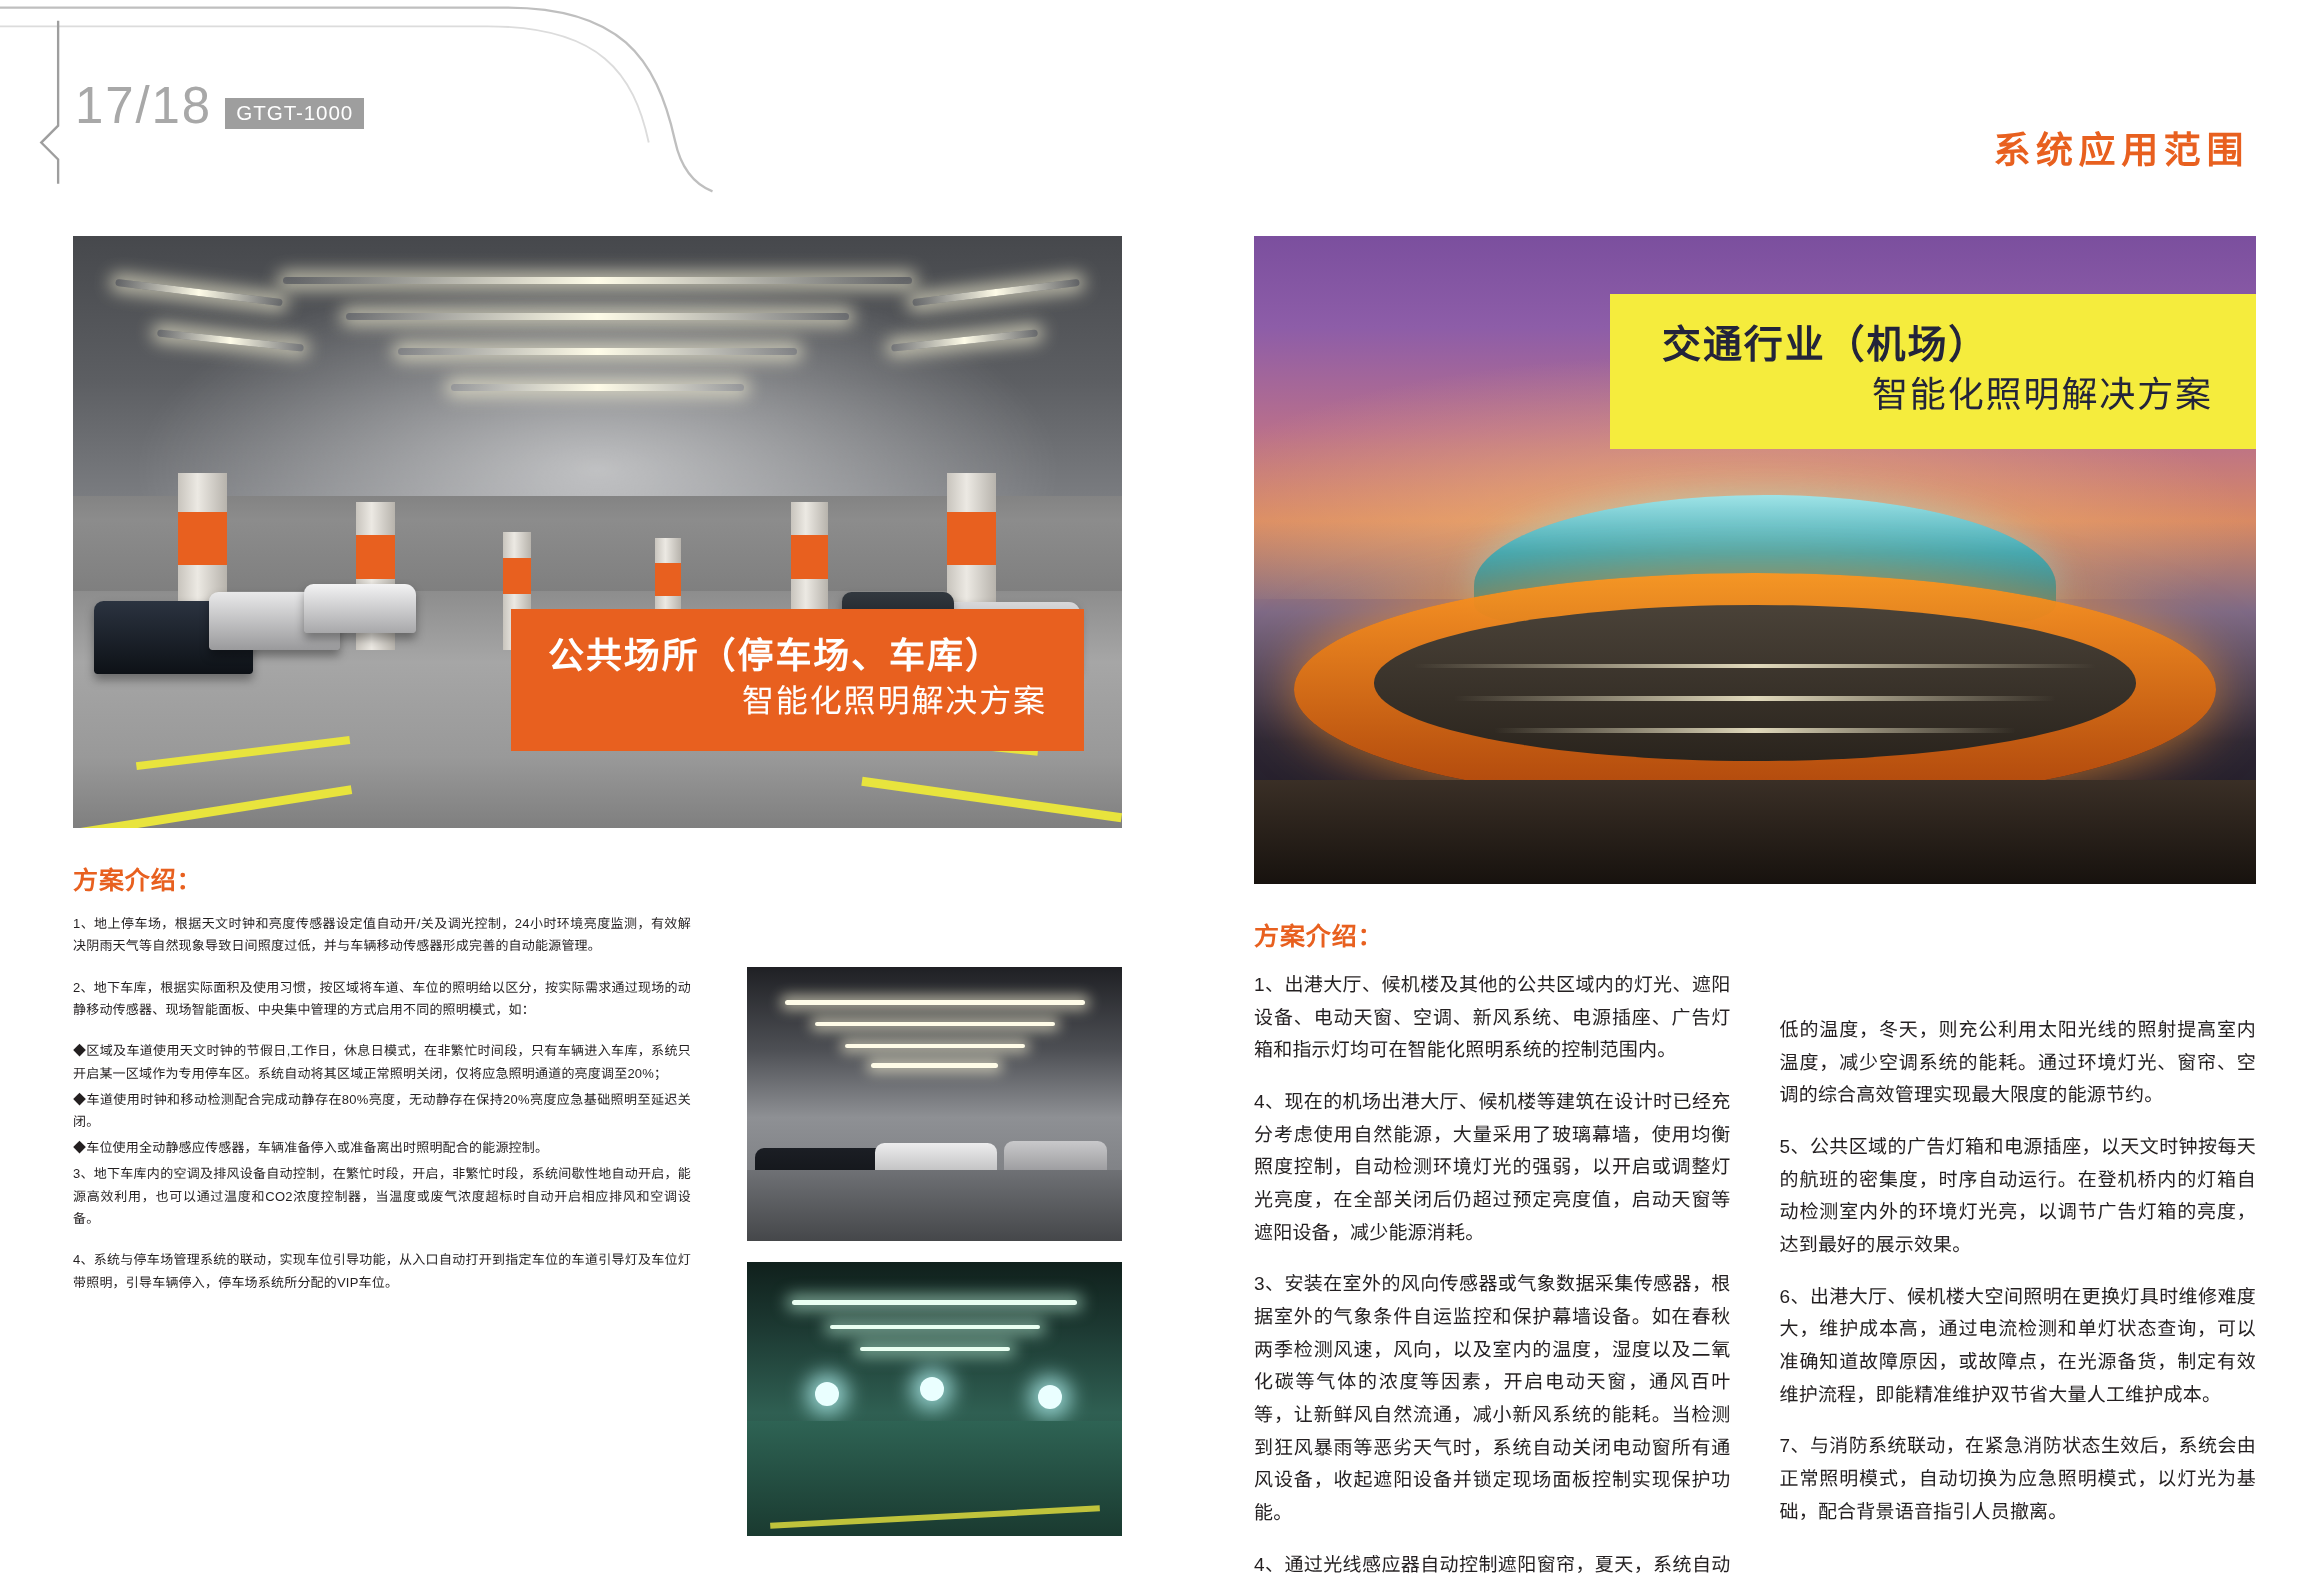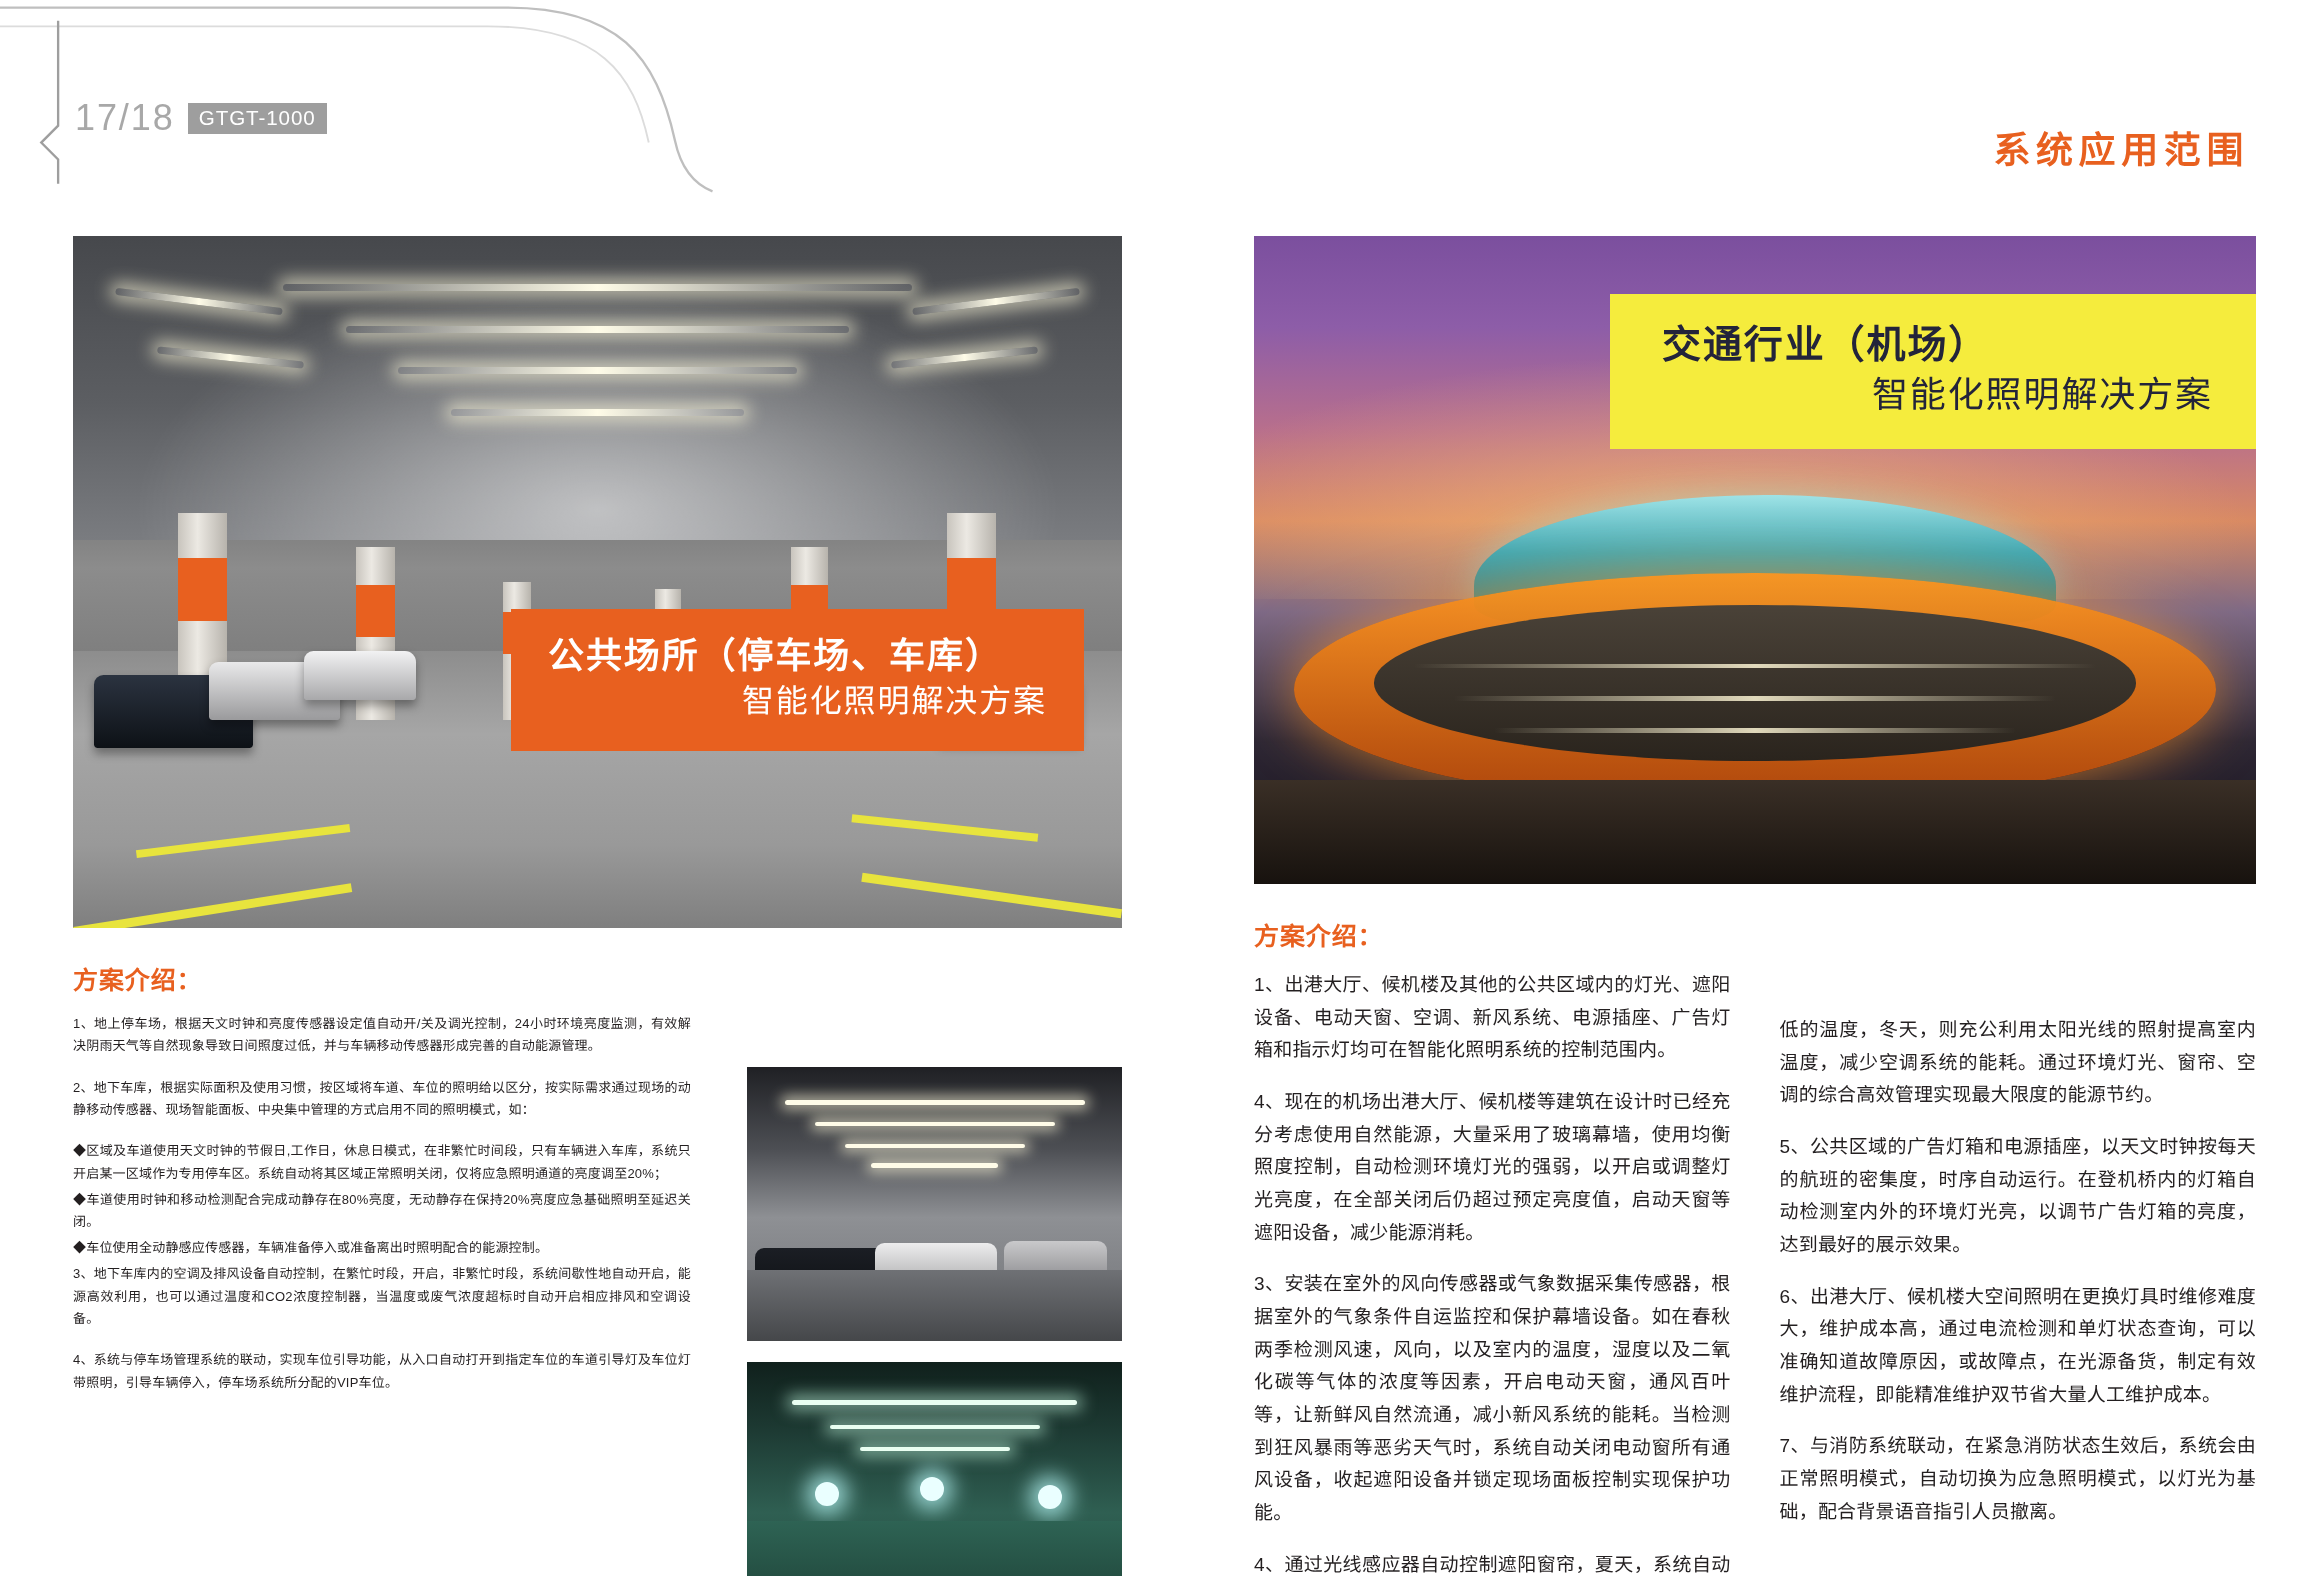--- a/index.html
+++ b/index.html
@@ -28,26 +28,25 @@
     width: 750px; height: 197px;
   }
   .page-number-wrap {
     position: absolute;
     left: 75px; top: 80px;
     display: flex;
     align-items: flex-end;
     gap: 13px;
   }
   .page-number {
-    font-size: 36px;
+    font-size: 51px;
     color: #a8a8a8;
     letter-spacing: 1.9px;
     line-height: 1;
     font-family: "Liberation Sans", sans-serif;
-    margin-top: 20px;
   }
   .page-code {
     background: #9e9e9e;
     color: #ffffff;
     font-size: 20.6px;
     letter-spacing: 0.9px;
     padding: 4.7px 11.2px 5.6px 11.2px;
     line-height: 1;
     margin-bottom: 2px;
   }
@@ -70,21 +69,21 @@
   .col-right {
     position: absolute;
     left: 1254px; top: 236px;
     width: 1002px;
   }
 
   
   .hero {
     position: relative;
     width: 1049px;
-    height: 692px;
+    height: 592px;
     overflow: hidden;
   }
   .hero-right {
     width: 1002px;
     height: 648px;
   }
 
   
   .garage {
     position: absolute; inset: 0;

